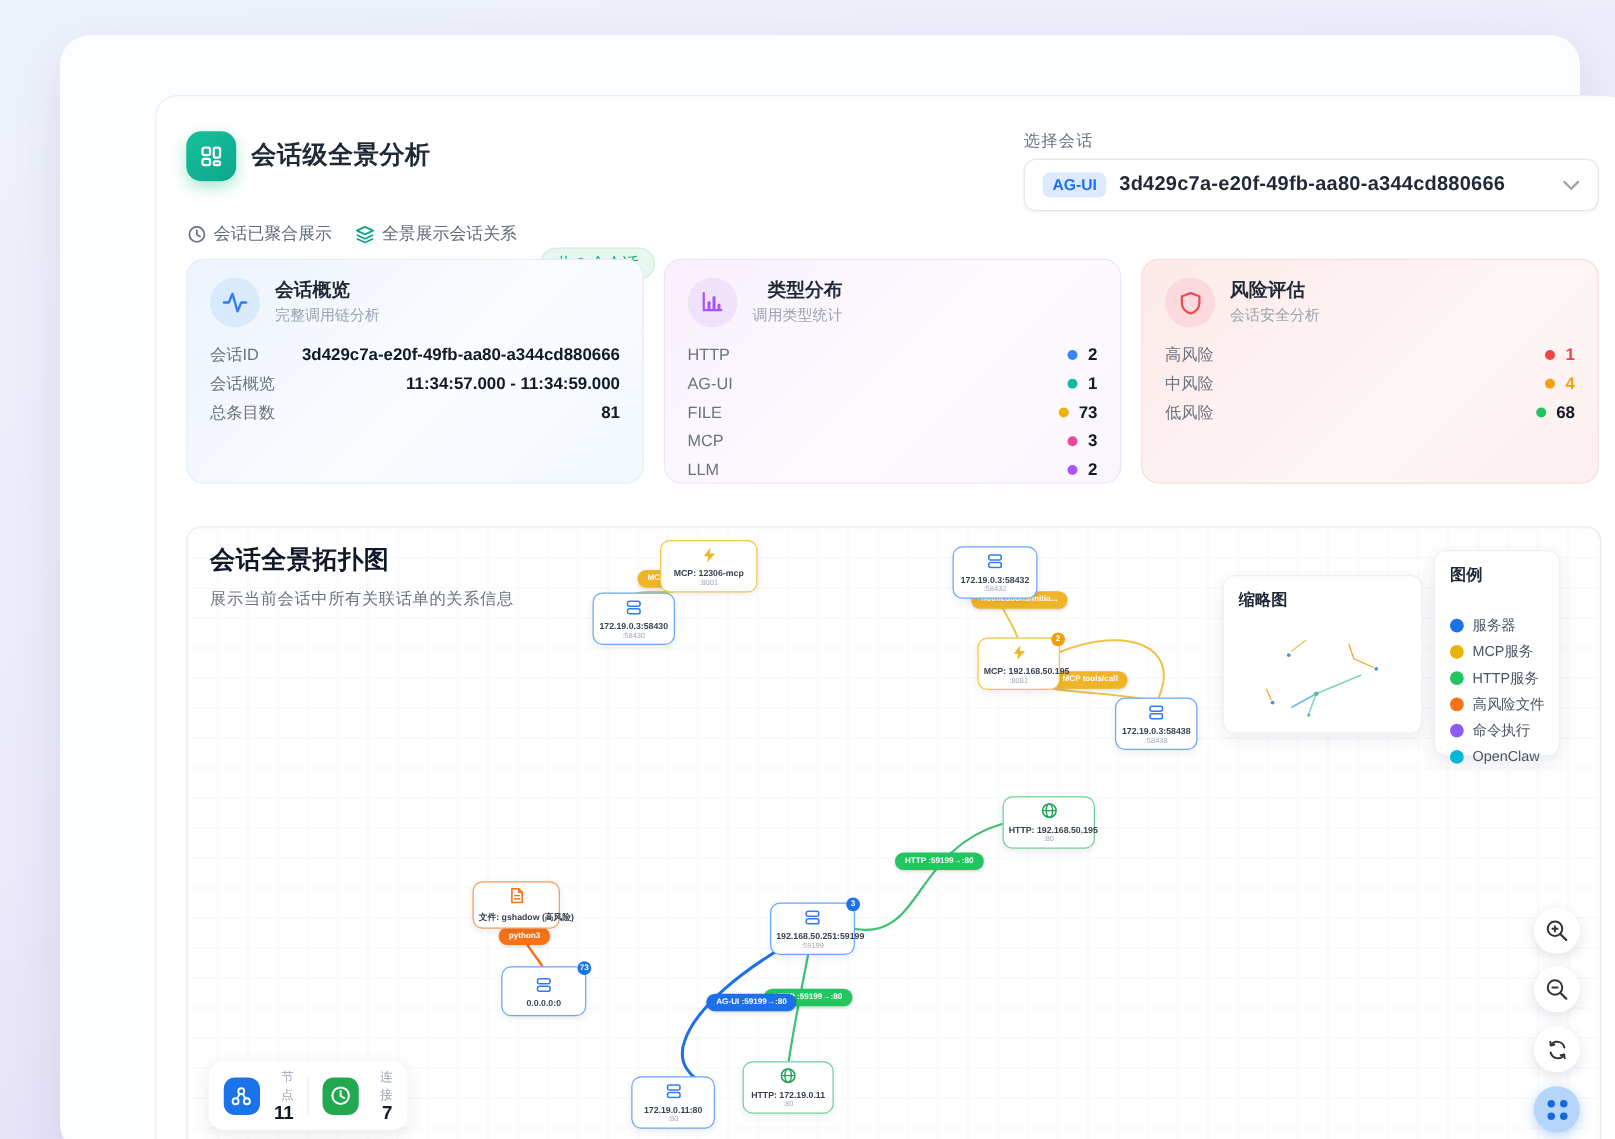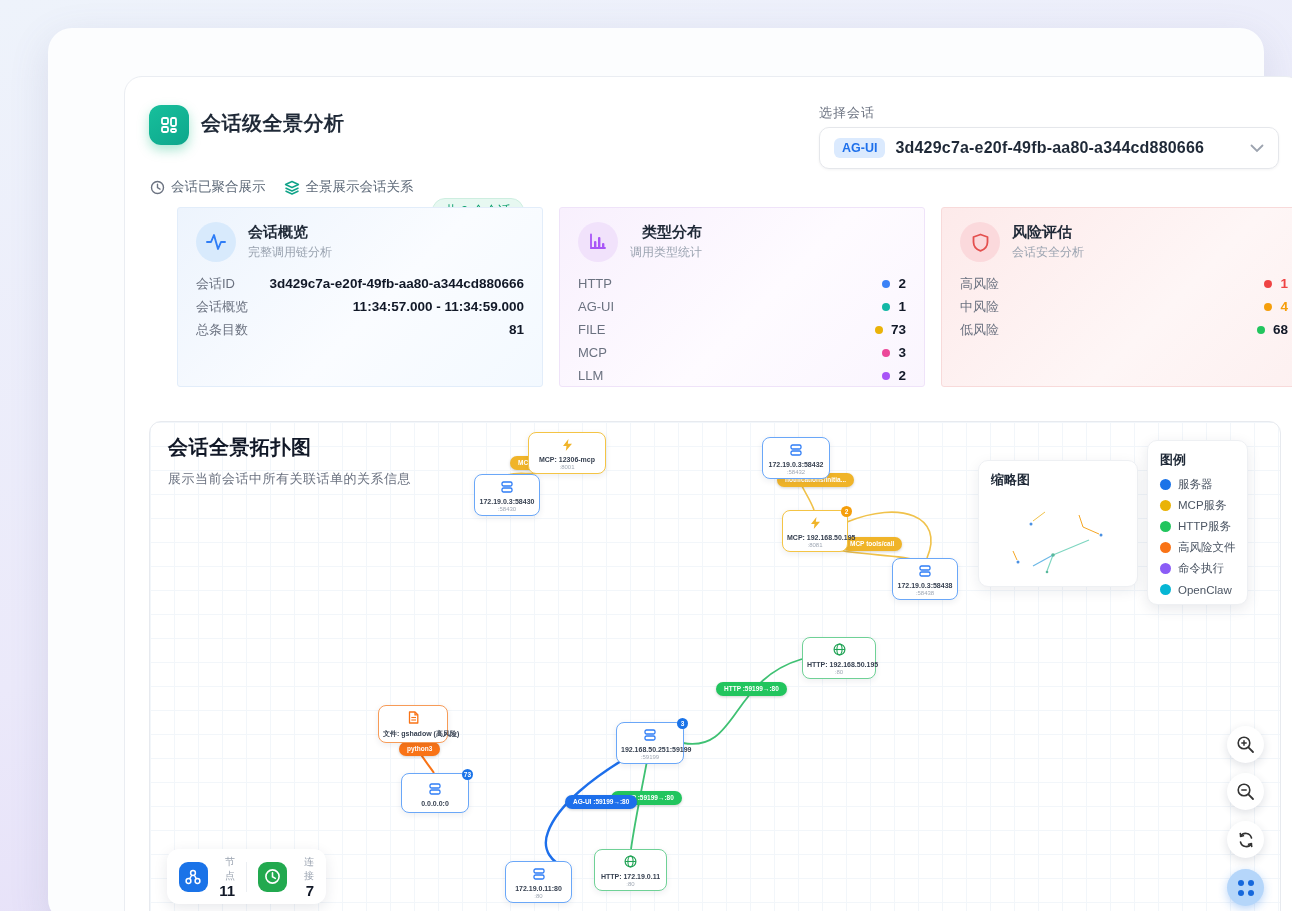--- a/index.html
+++ b/index.html
@@ -22,21 +22,21 @@
     padding:3px 12px; border-radius:999px;margin-top:48px; }
 
   .sel-label { position:absolute; left:694px; top:27px; font-size:13px; color:#6b7280; letter-spacing:1px; }
   .sel-box { position:absolute; left:694px; top:50px; width:460px; height:42px; background:#fff;
     border:1px solid #e5e7eb; border-radius:10px; box-shadow:0 1px 3px rgba(17,24,39,.05);
     display:flex; align-items:center; padding:0 14px; gap:10px; cursor:pointer; }
   .sel-badge { background:#dbeafe; color:#1d6feb; font-weight:bold; font-size:12.5px; padding:3px 8px; border-radius:6px; }
   .sel-value { font-size:16px; font-weight:600; color:#1f2937; letter-spacing:.2px; flex:1; }
 
   
-  .card { position:absolute; top:130px; width:366px; height:180px; border-radius:3px; padding:14px 18px;margin-left:28px; }
+  .card { position:absolute; top:130px; width:366px; height:180px; border-radius:14px; padding:14px 18px; }
   .card.c-blue { left:24px;  background:linear-gradient(135deg,#edf4fd 0%,#fafcff 55%,#f3f9ff 100%); border:1px solid #e2edfa; }
   .card.c-purple { left:406px; background:linear-gradient(135deg,#f8f0fd 0%,#fefbff 55%,#faf5fe 100%); border:1px solid #efe3f9;text-align:right; }
   .card.c-red { left:788px; background:linear-gradient(135deg,#fdeaea 0%,#fef6f6 60%,#fdf0f0 100%); border:1px solid #f8dada; }
   .card-head { display:flex; align-items:center; gap:12px; margin-bottom:10px; }
   .card-ic { width:40px; height:40px; border-radius:50%; display:flex; align-items:center; justify-content:center; }
   .ic-blue { background:#d8eafc; } .ic-purple { background:#f1e2fb; } .ic-red { background:#fbd9dc; }
   .card-title { font-size:15px; font-weight:bold; color:#1f2937; }
   .card-sub { font-size:12px; color:#9aa3b0; margin-top:2px; }
   .crow { display:flex; align-items:center; justify-content:space-between; height:23px; }
   .crow .lab { font-size:13px; color:#6b7280; }
@@ -66,21 +66,21 @@
 
   .epill { position:absolute; z-index:2; height:14px; line-height:14px; padding:0 8px; border-radius:9px;
     color:#fff; font-size:6.5px; font-weight:bold; white-space:nowrap; box-shadow:0 1px 3px rgba(0,0,0,.18); }
 
   .minimap { position:absolute; left:828px; top:38px; width:160px; height:127px; background:#fff;
     border:1px solid #eef0f3; border-radius:10px; box-shadow:0 4px 14px rgba(30,40,70,.08); z-index:4; padding:10px 12px; }
   .minimap .mm-title { font-size:13px; font-weight:bold; color:#1f2937; }
 
   .legend { position:absolute; left:997px; top:18px; width:101px; height:165px; background:#fff;
     border:1px solid #eef0f3; border-radius:10px; box-shadow:0 4px 14px rgba(30,40,70,.10); z-index:5; padding:10px 12px; }
-  .legend .lg-title { font-size:13px; font-weight:bold; color:#1f2937; margin-bottom:5px; }
+  .legend .lg-title { font-size:13px; font-weight:bold; color:#1f2937; margin-bottom:21px; }
   .lg-item { display:flex; align-items:center; gap:7px; height:21px; }
   .lg-dot { width:11px; height:11px; border-radius:50%; flex:none; }
   .lg-label { font-size:11.5px; color:#4b5563; white-space:nowrap; }
 
   .stats { position:absolute; left:17px; top:427px; width:159px; height:55px; background:#fff; border-radius:12px;
     box-shadow:0 4px 14px rgba(30,40,70,.10); z-index:4; display:flex; align-items:center; padding:0 12px;text-align:right; }
   .stat { display:flex; align-items:center; gap:8px; }
   .stat-ic { width:30px; height:30px; border-radius:9px; display:flex; align-items:center; justify-content:center; }
   .st-blue { background:#1a73e8; } .st-green { background:#22a94f; }
   .stat-lab { font-size:10px; color:#9aa3b0; }

